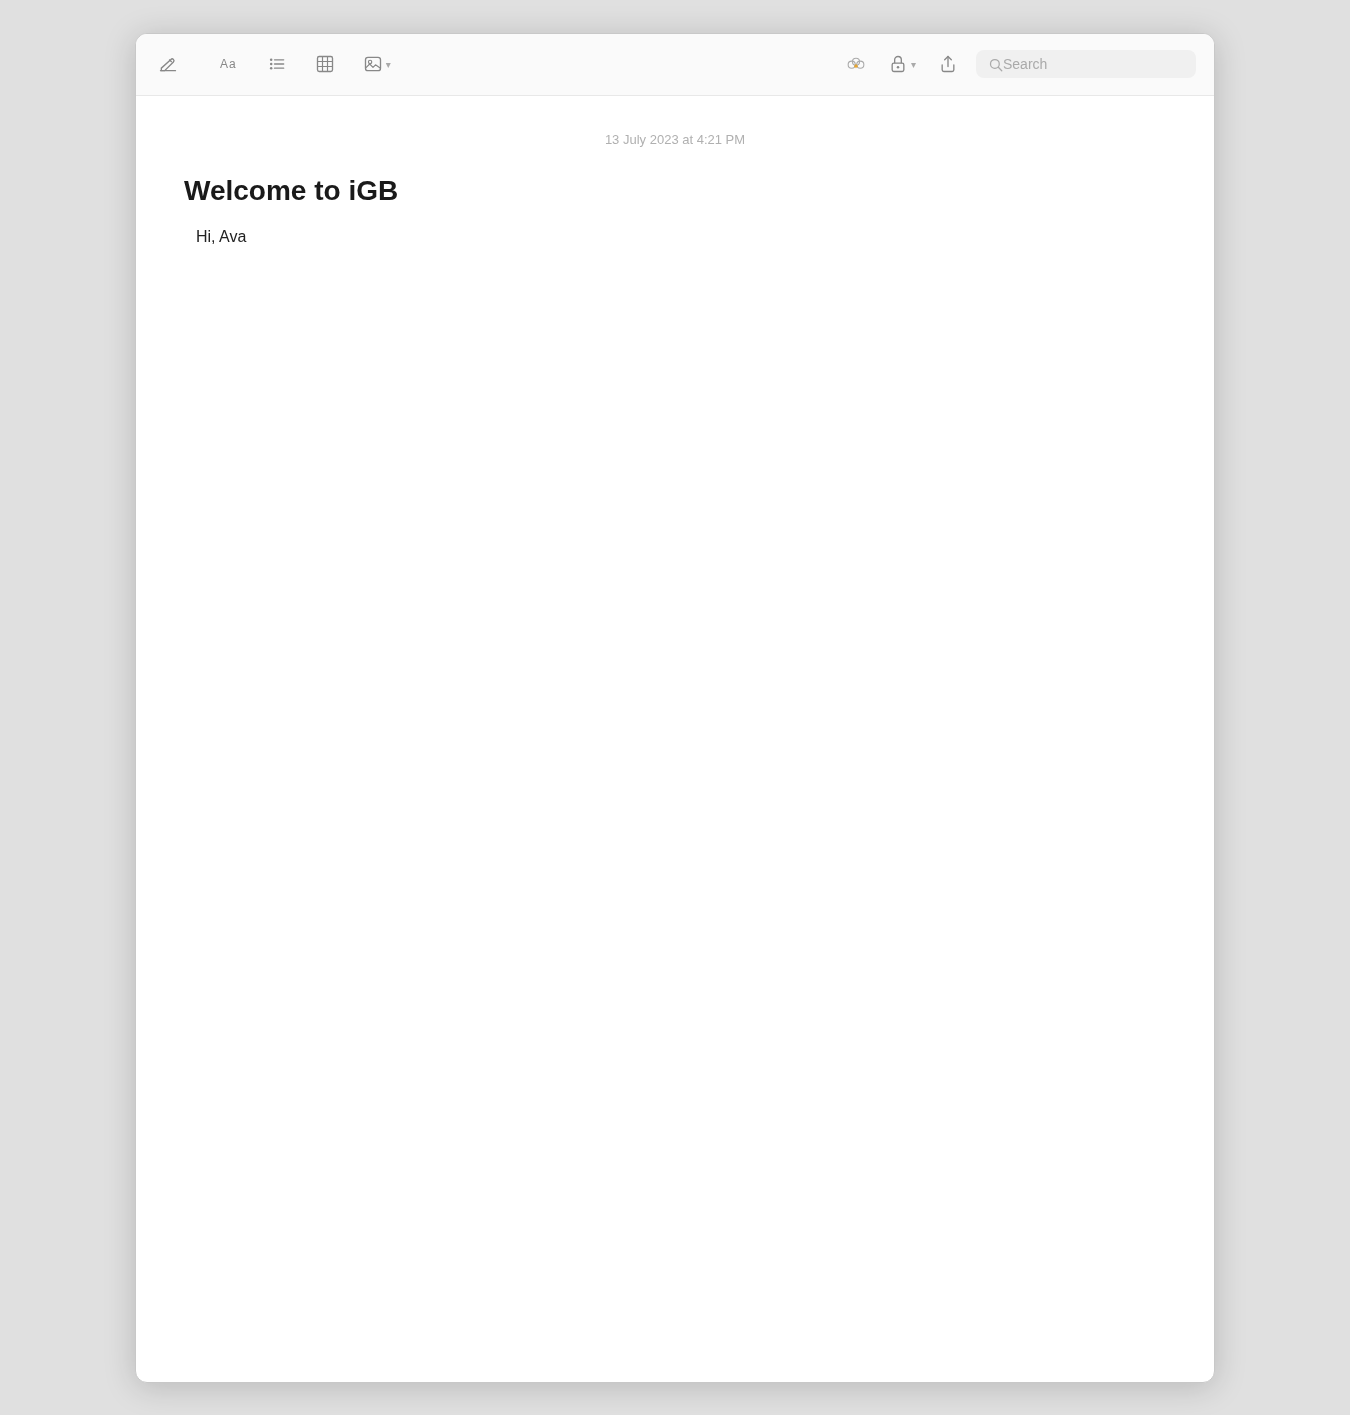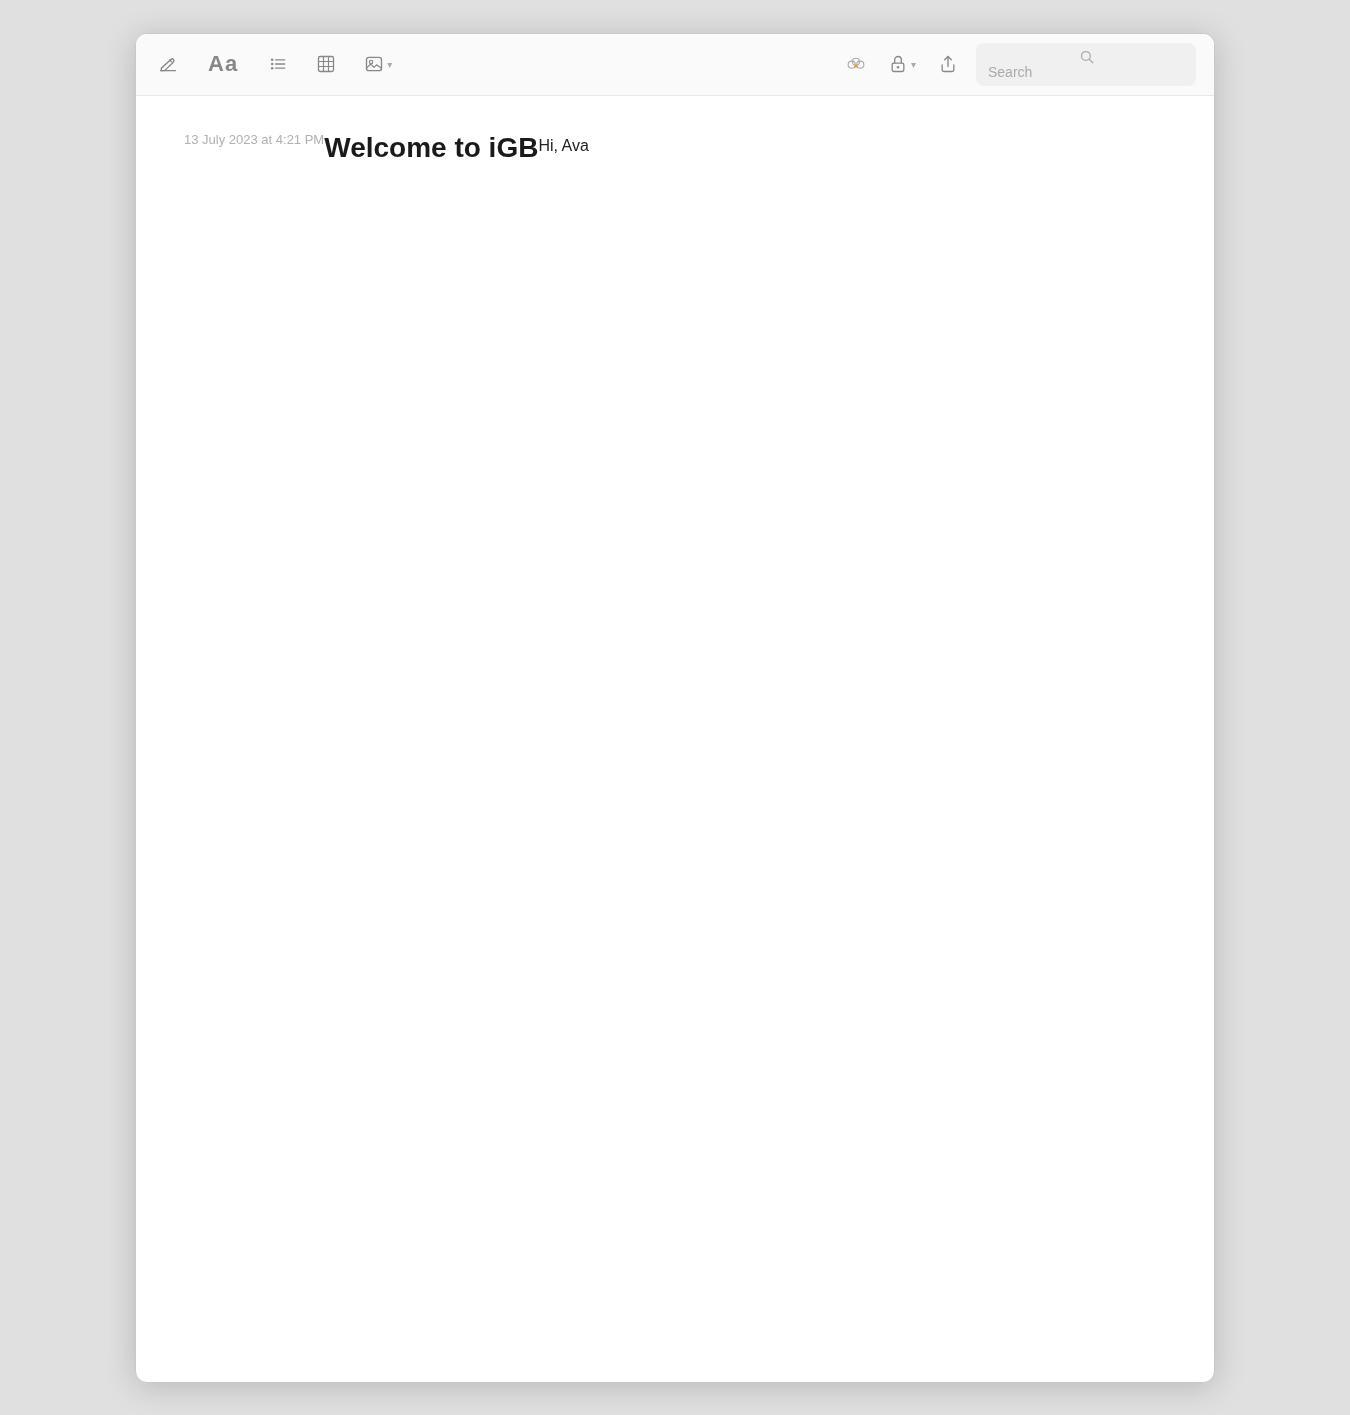--- a/index.html
+++ b/index.html
@@ -67,27 +67,28 @@
 
     .toolbar-icon svg {
       width: 20px;
       height: 20px;
       fill: none;
       stroke: #888;
       stroke-width: 1.6;
     }
 
     .toolbar-aa {
-      font-size: 22px;
+      font-size: 12px;
       color: #888;
-      font-weight: 700;
+      font-weight: 400;
       letter-spacing: 1px;
       cursor: pointer;
       padding: 4px 6px;
       border-radius: 5px;
+      margin-left: 12px;
     }
 
     .icon-with-chevron {
       display: flex;
       align-items: center;
       gap: 3px;
     }
 
     .chevron-small {
       font-size: 10px;
@@ -95,21 +96,20 @@
     }
 
     .search-area {
       display: flex;
       align-items: center;
       gap: 0;
       background: #f0f0f0;
       border-radius: 8px;
       padding: 6px 12px;
       min-width: 220px;
-      flex-direction: column;
     }
 
     .search-area svg {
       width: 15px;
       height: 15px;
       stroke: #aaa;
       fill: none;
       stroke-width: 2;
       flex-shrink: 0;
     }
@@ -124,21 +124,21 @@
     }
 
     .search-input::placeholder {
       color: #aaa;
     }
 
     .content-area {
       flex: 1;
       padding: 36px 48px 48px 48px;
       display: flex;
-      flex-direction: row;
+      flex-direction: column;
     }
 
     .timestamp {
       text-align: center;
       color: #b0b0b0;
       font-size: 13px;
       margin-bottom: 28px;
     }
 
     .note-title {
@@ -150,20 +150,21 @@
 
     .note-body {
       font-size: 16px;
       color: #222;
       line-height: 1.7;
     }
 
     .note-line {
       margin-bottom: 16px;
       position: relative;
+      margin-left: 12px;
     }
 
     .text-cursor {
       display: inline-block;
       width: 2px;
       height: 17px;
       background: #f5a623;
       vertical-align: text-bottom;
       margin-left: 0px;
       animation: blink 1s step-end infinite;

